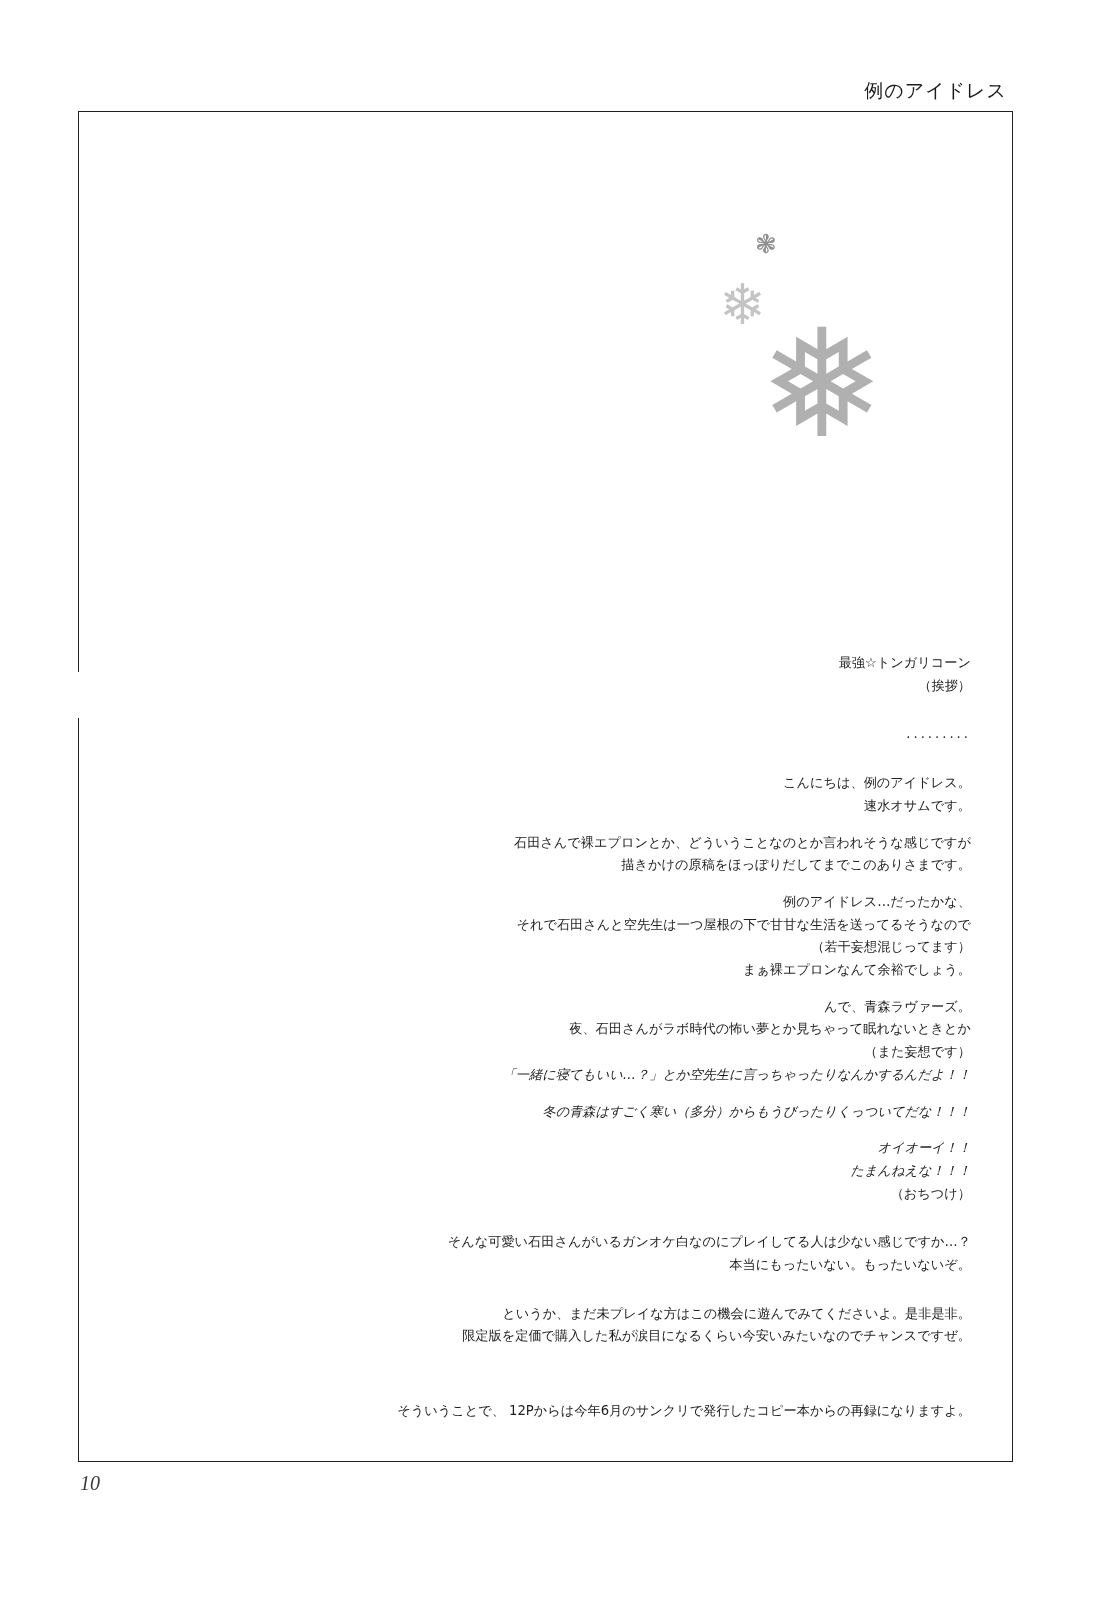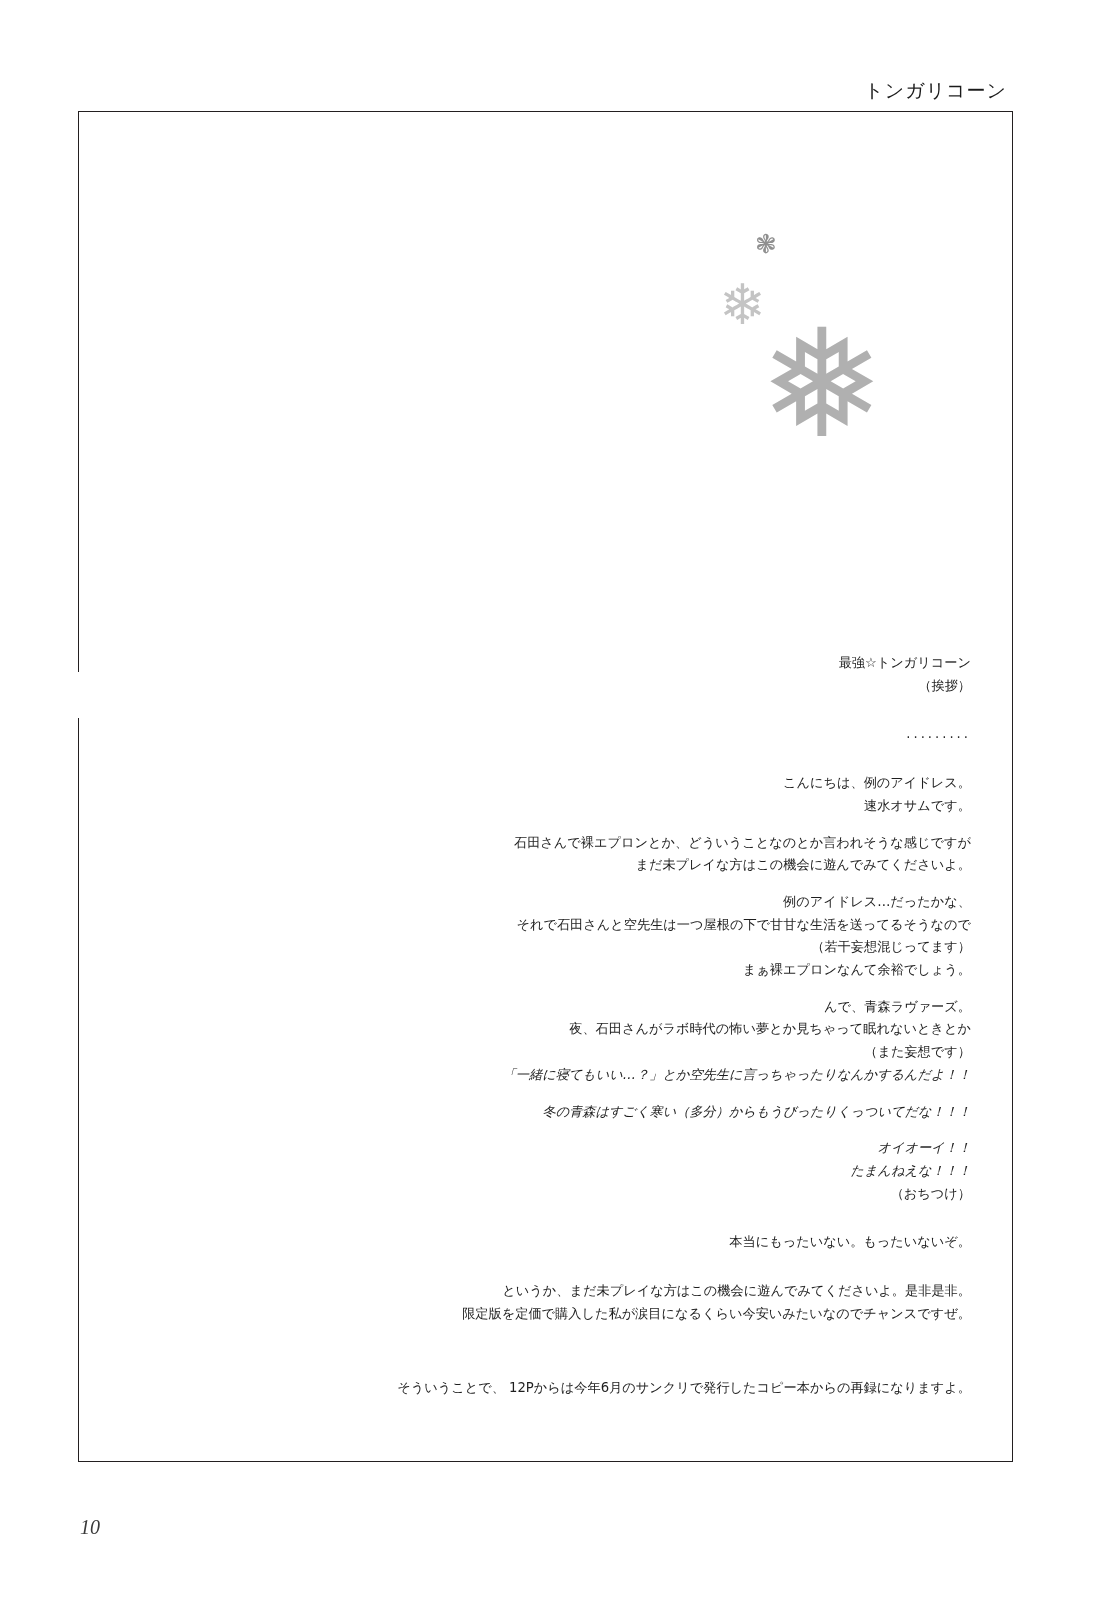--- a/index.html
+++ b/index.html
@@ -47,21 +47,21 @@
     top: 560px;
     width: 3px;
     height: 46px;
     background: #ffffff;
   }
 
   
   .page-number {
     position: absolute;
     left: 80px;
-    top: 1516px;
+    top: 1472px;
     font-size: 20px;
     font-style: italic;
     color: #3a3a3a;
     font-family: "Liberation Serif", serif;
     text-align: right;
   }
 
   
   .snow {
     position: absolute;
@@ -115,21 +115,21 @@
     letter-spacing: 3px;
     color: #2a2a2a;
   }
   .ital {
     font-style: italic;
   }
 </style>
 </head>
 <body>
 
-<div class="header-title">トンガリコーン</div>
+<div class="header-title">例のアイドレス</div>
 
 <div class="page-frame">
   <div class="frame-nick"></div>
 
   <div class="snow big">❅</div>
   <div class="snow mid">❄</div>
   <div class="snow small">❃</div>
 
   <div class="afterword">
 
@@ -146,21 +146,21 @@
 
     <p class="r">
       <span class="line">こんにちは、例のアイドレス。</span>
       <span class="line">速水オサムです。</span>
     </p>
 
     <div class="gap-s"></div>
 
     <p class="r">
       <span class="line">石田さんで裸エプロンとか、どういうことなのとか言われそうな感じですが</span>
-      <span class="line">まだ未プレイな方はこの機会に遊んでみてくださいよ。</span>
+      <span class="line">描きかけの原稿をほっぽりだしてまでこのありさまです。</span>
     </p>
 
     <div class="gap-s"></div>
 
     <p class="r">
       <span class="line">例のアイドレス…だったかな、</span>
       <span class="line">それで石田さんと空先生は一つ屋根の下で甘甘な生活を送ってるそうなので</span>
       <span class="line">（若干妄想混じってます）</span>
       <span class="line">まぁ裸エプロンなんて余裕でしょう。</span>
     </p>
@@ -184,20 +184,21 @@
 
     <p class="r">
       <span class="line ital">オイオーイ！！</span>
       <span class="line ital">たまんねえな！！！</span>
       <span class="line">（おちつけ）</span>
     </p>
 
     <div class="gap-m"></div>
 
     <p class="r">
+      <span class="line">そんな可愛い石田さんがいるガンオケ白なのにプレイしてる人は少ない感じですか…？</span>
       <span class="line">本当にもったいない。もったいないぞ。</span>
     </p>
 
     <div class="gap-m"></div>
 
     <p class="r">
       <span class="line">というか、まだ未プレイな方はこの機会に遊んでみてくださいよ。是非是非。</span>
       <span class="line">限定版を定価で購入した私が涙目になるくらい今安いみたいなのでチャンスですぜ。</span>
     </p>
 

